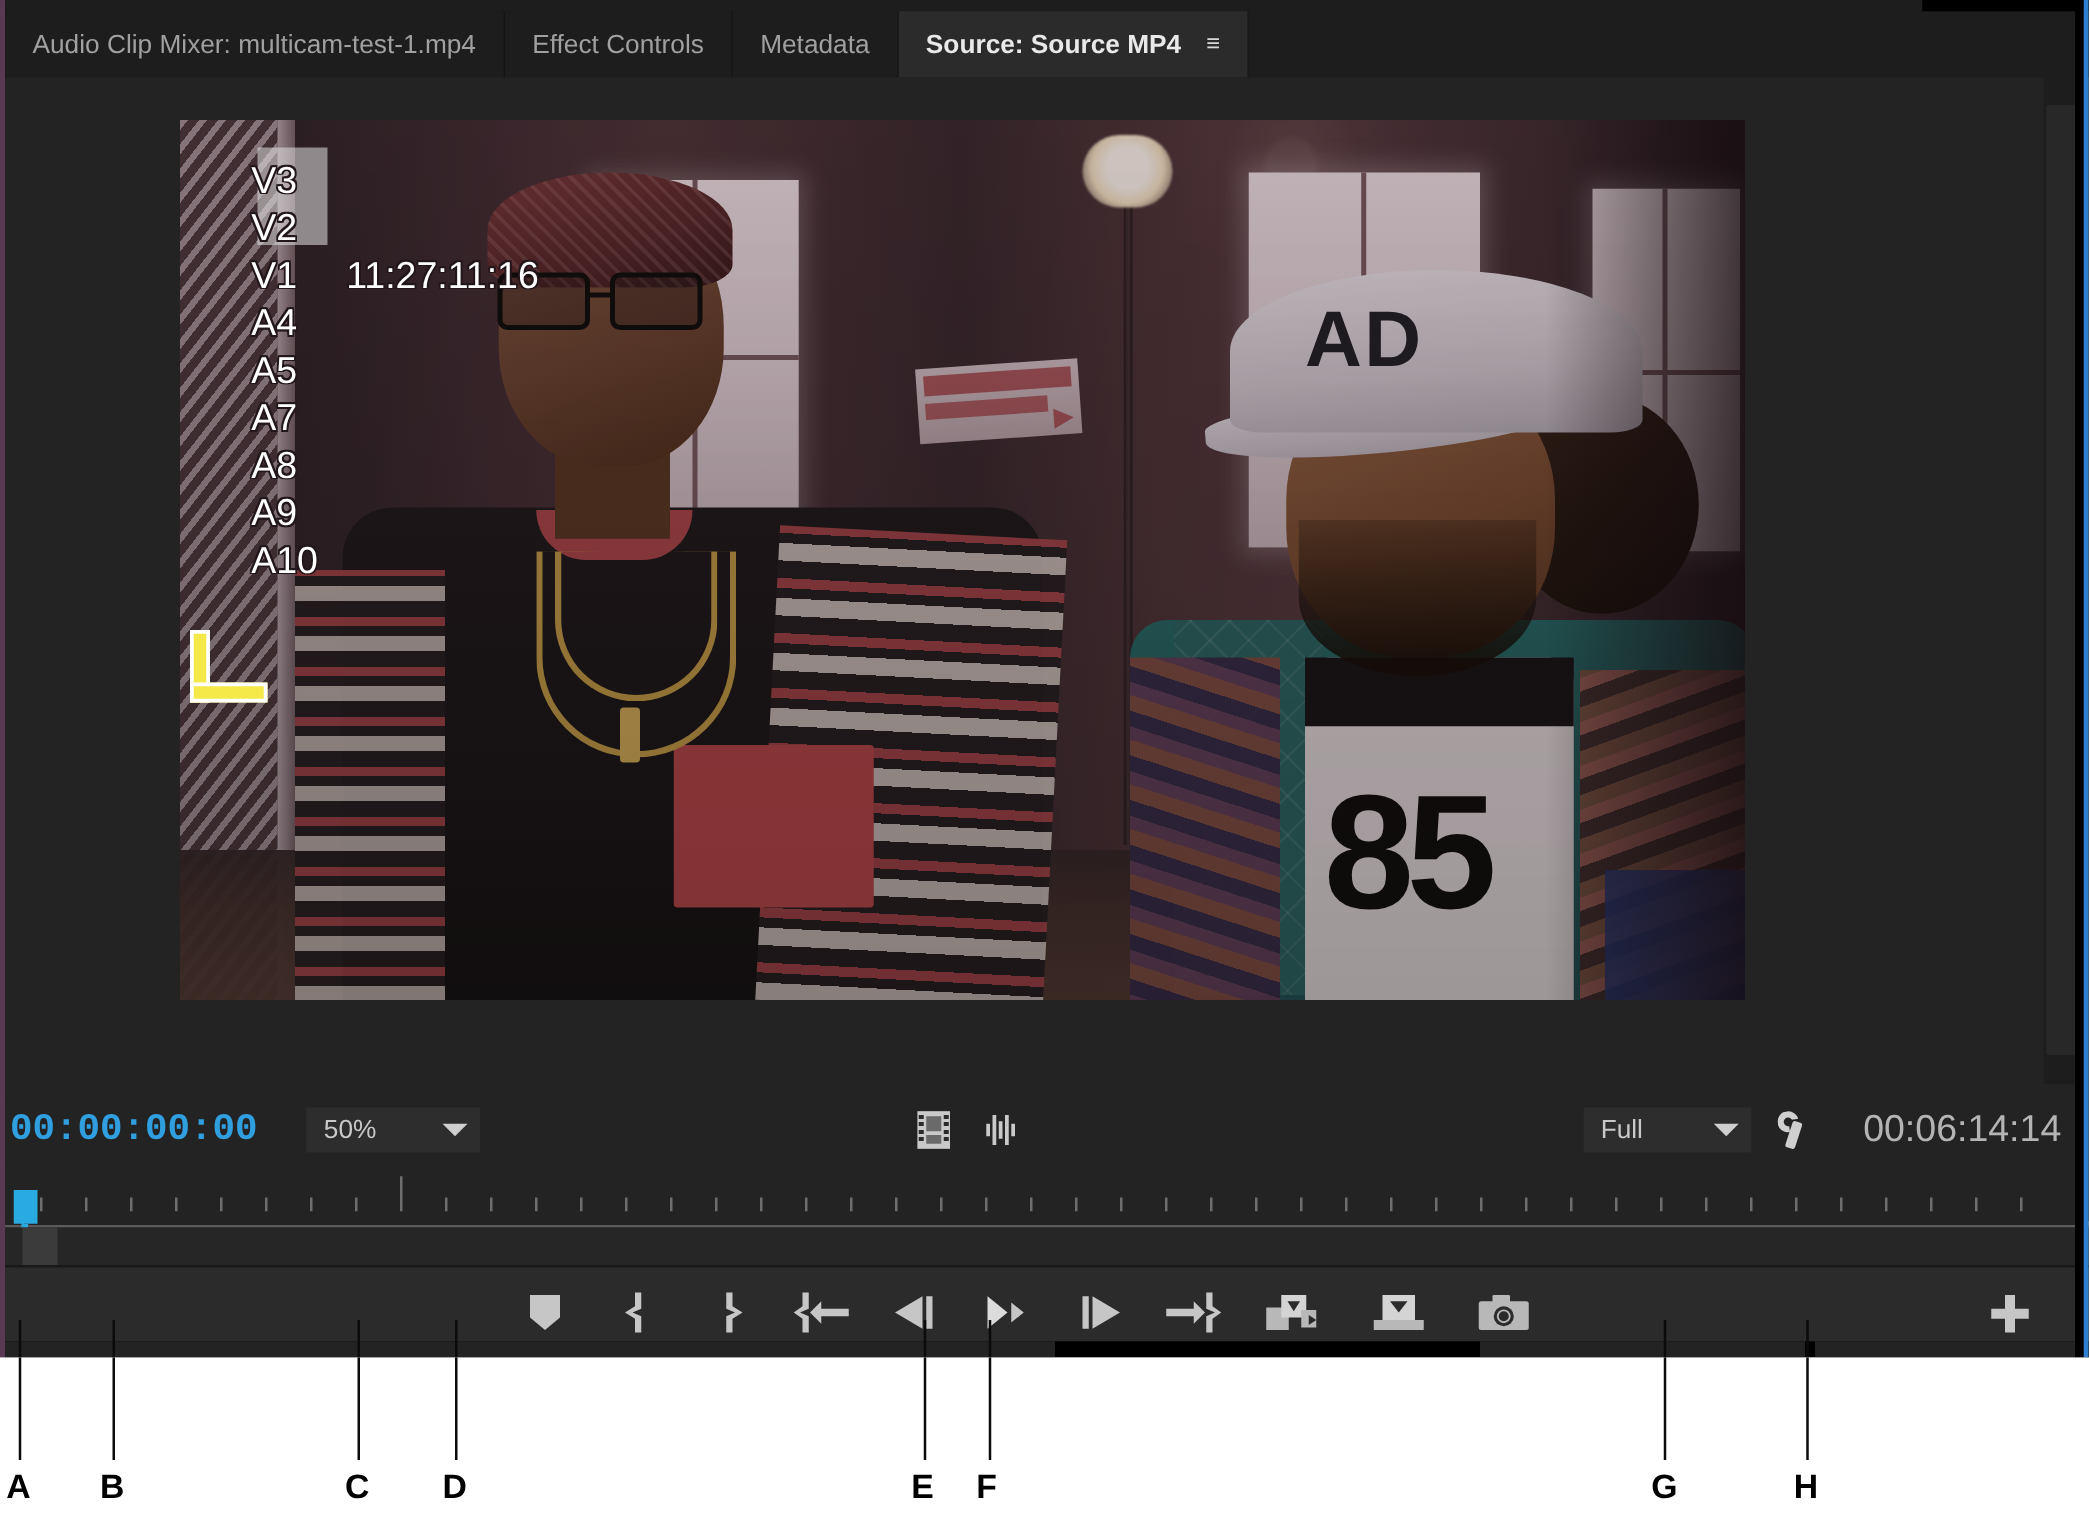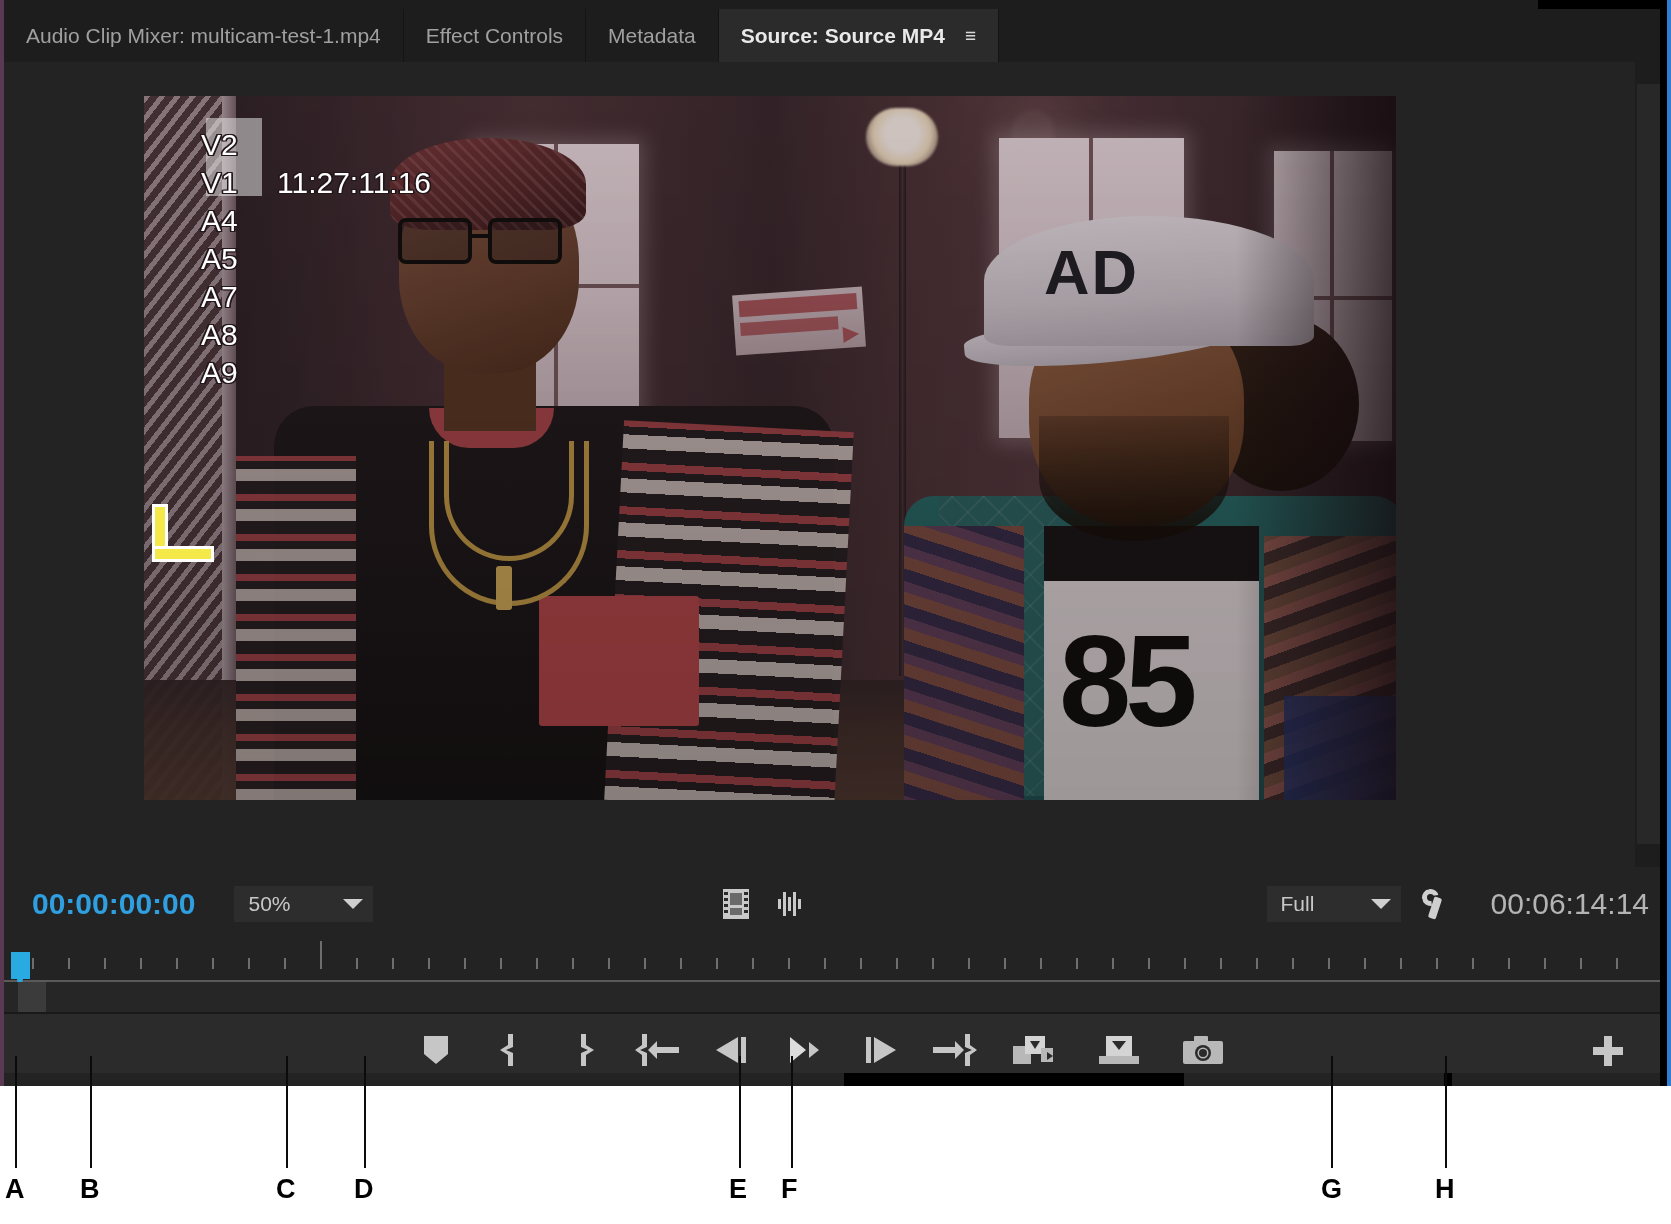--- a/index.html
+++ b/index.html
@@ -227,22 +227,22 @@
   }
 
   
   .infobar {
     position:absolute; left:0; top:878px; width:1671px; height:52px;
     background:#232323;
     display:flex; align-items:center;
   }
   .tc-current {
     color:#2f9fe0; font-size:30px; font-weight:bold; letter-spacing:0px;
-    margin-left: 28px; cursor:text;
-    font-family:Liberation Sans, sans-serif;
+    margin-left: 4px; cursor:text;
+    font-family:Liberation Mono, monospace;
   }
   .dropdown {
     margin-left: 39px;
     width: 139px; height: 36px;
     background:#2d2d2d;
     display:flex; align-items:center; justify-content:space-between;
     padding: 0 10px 0 14px;
     cursor:pointer;
   }
   .dropdown .dd-label { color:#c8c8c8; font-size:21px; }
@@ -432,20 +432,24 @@
         <div class="p2-brim"></div>
         <div class="p2-cap"></div>
         <div class="p2-cap-txt">AD</div>
 
         <div class="vf-grade"></div>
         <div class="vf-dark-right"></div>
 
         <div class="hl-box"></div>
         <div class="tracklist">
           <div class="track-row">
+            <span class="track-name">V3</span>
+            <span class="track-tc"></span>
+          </div>
+          <div class="track-row">
             <span class="track-name">V2</span>
             <span class="track-tc"></span>
           </div>
           <div class="track-row">
             <span class="track-name">V1</span>
             <span class="track-tc">11:27:11:16</span>
           </div>
           <div class="track-row">
             <span class="track-name">A4</span>
             <span class="track-tc"></span>
@@ -457,20 +461,24 @@
           <div class="track-row">
             <span class="track-name">A7</span>
             <span class="track-tc"></span>
           </div>
           <div class="track-row">
             <span class="track-name">A8</span>
             <span class="track-tc"></span>
           </div>
           <div class="track-row">
             <span class="track-name">A9</span>
+            <span class="track-tc"></span>
+          </div>
+          <div class="track-row">
+            <span class="track-name">A10</span>
             <span class="track-tc"></span>
           </div>
         </div>
 
         <div class="yellow-L">
           <div class="lv"></div>
           <div class="lh"></div>
         </div>
       </div>
     </div>

